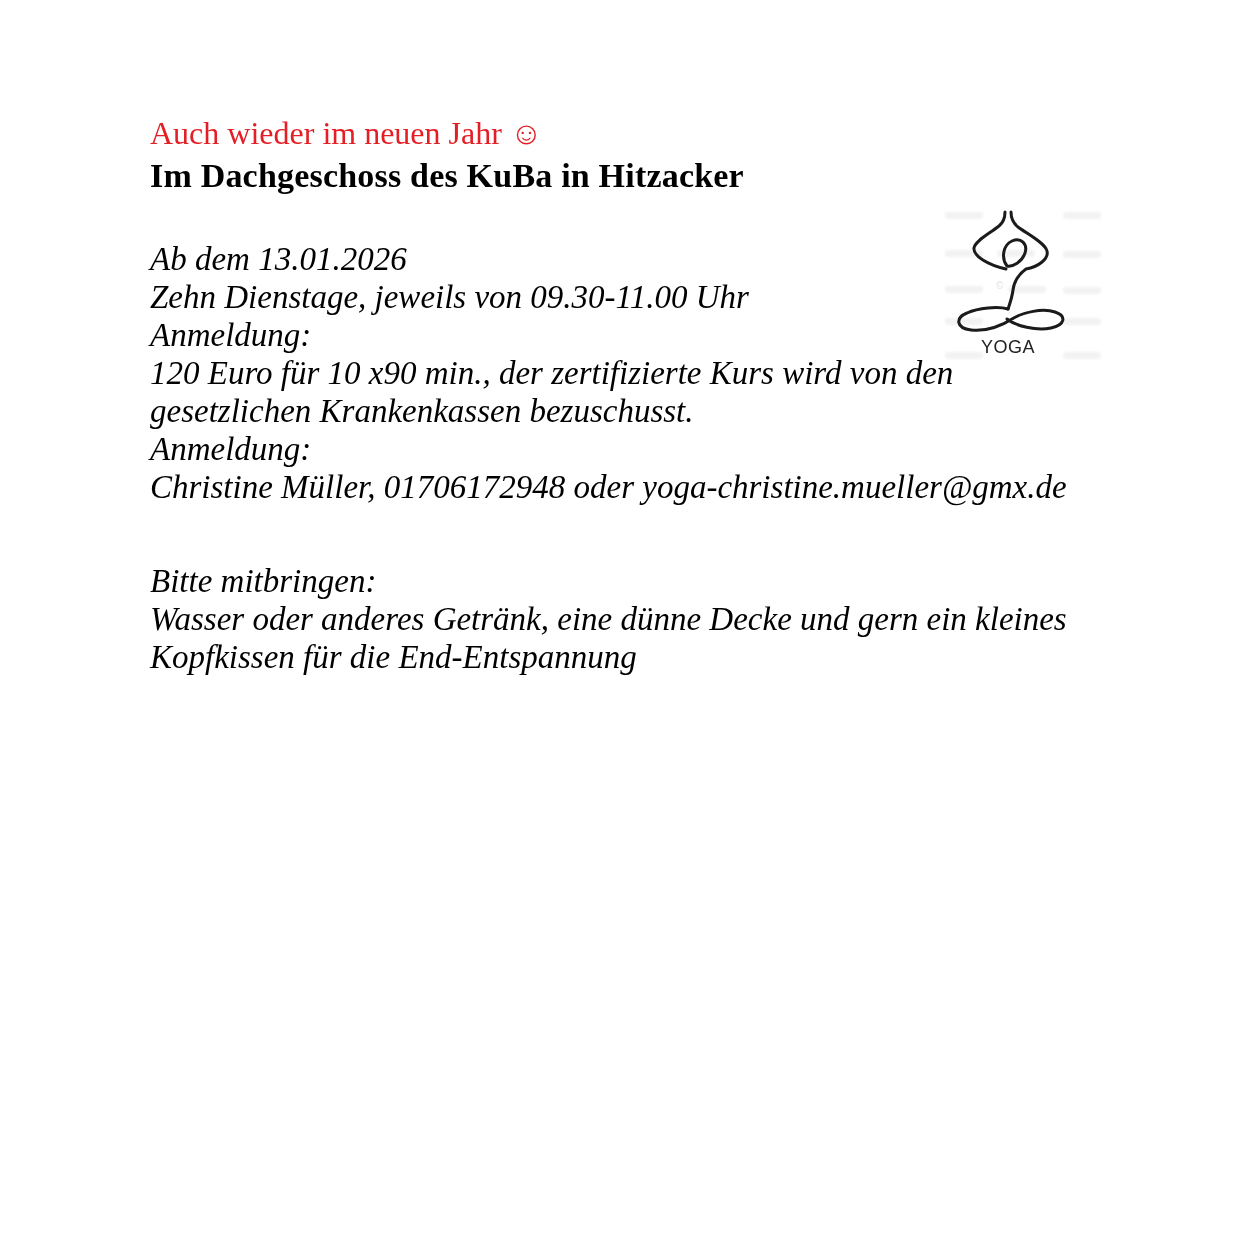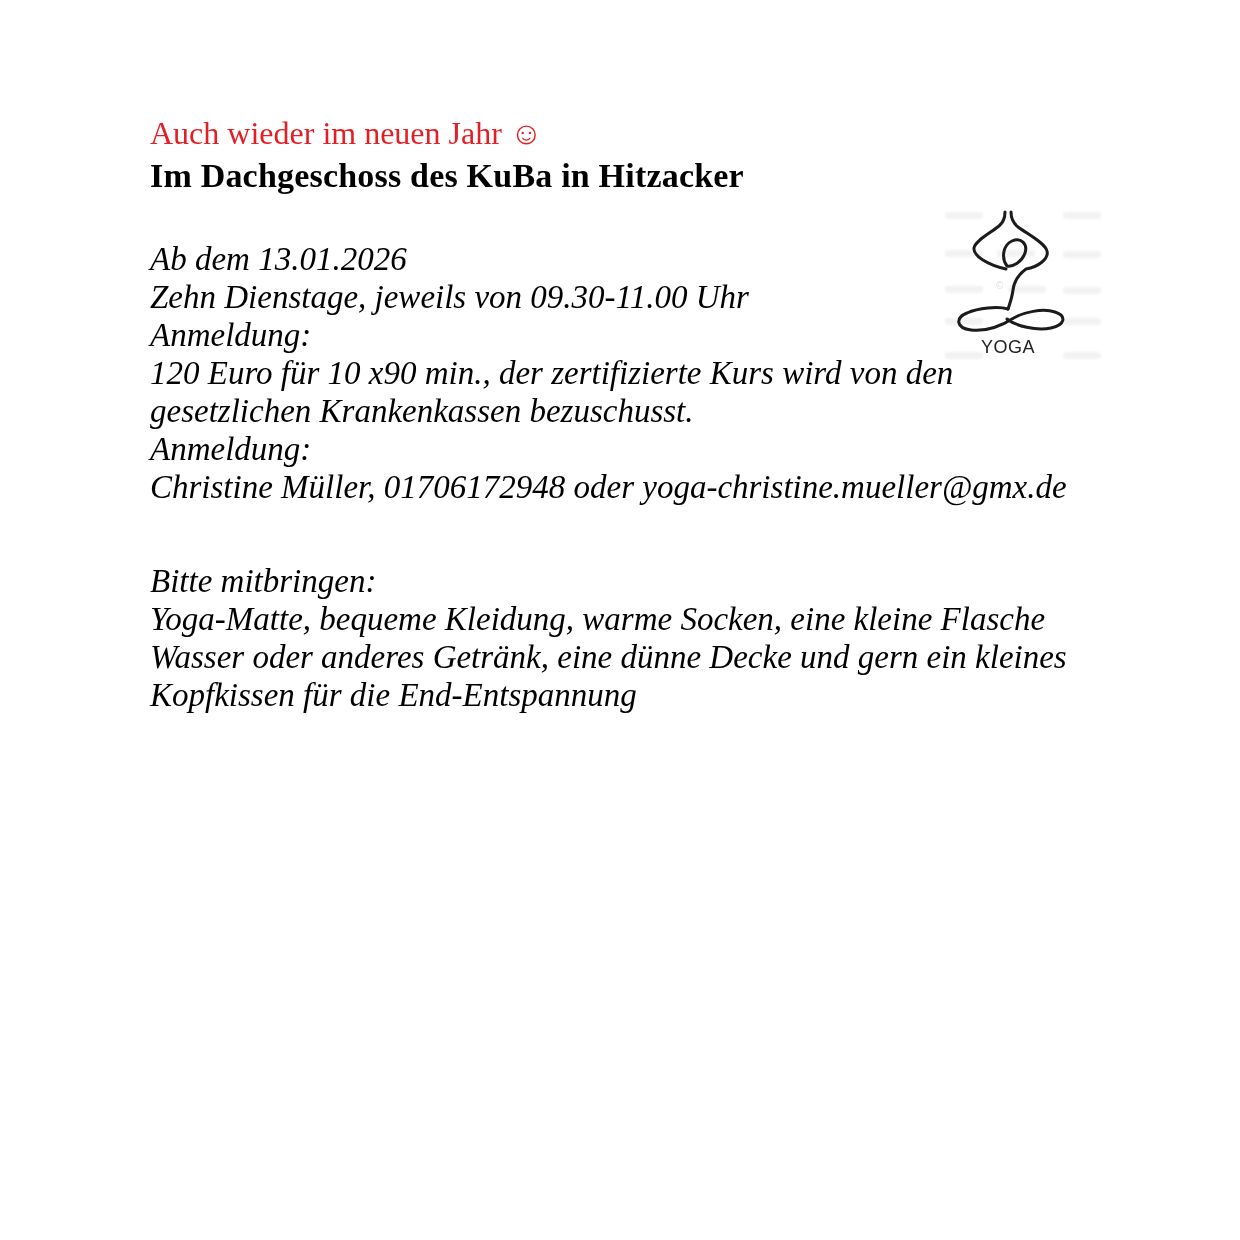--- a/index.html
+++ b/index.html
@@ -108,21 +108,20 @@
       <div>Zehn Dienstage, jeweils von 09.30-11.00 Uhr</div>
       <div>Anmeldung:</div>
       <div>120 Euro für 10 x90 min., der zertifizierte Kurs wird von den</div>
       <div>gesetzlichen Krankenkassen bezuschusst.</div>
       <div>Anmeldung:</div>
       <div>Christine Müller, 01706172948 oder yoga-christine.mueller@gmx.de</div>
     </div>
 
     <div class="body-block bring-block">
       <div>Bitte mitbringen:</div>
-      <div>Yoga-Matte, bequeme Kleidung, warme Socken, eine kleine Flasche</div>
       <div>Wasser oder anderes Getränk, eine dünne Decke und gern ein kleines</div>
       <div>Kopfkissen für die End-Entspannung</div>
     </div>
 
   </div>
 
   <div class="figure">
 
     <div class="wm" style="left:45px; top:22px;"></div>
     <div class="wm" style="left:163px; top:22px;"></div>

